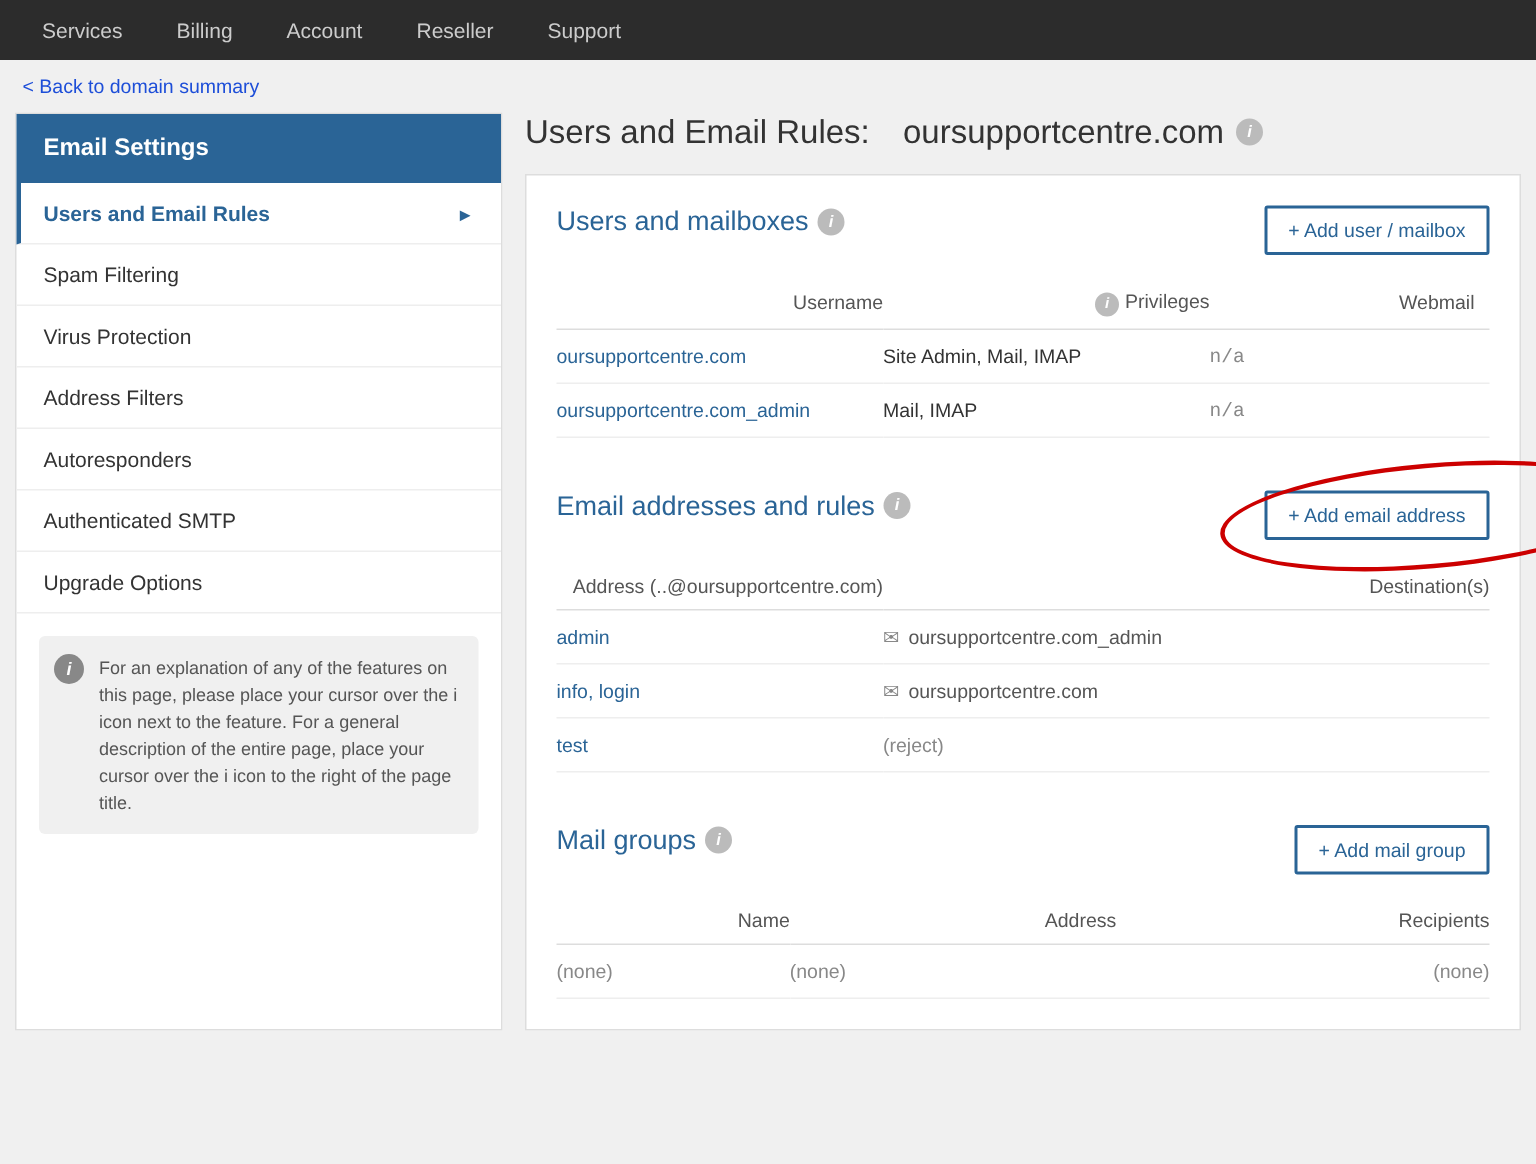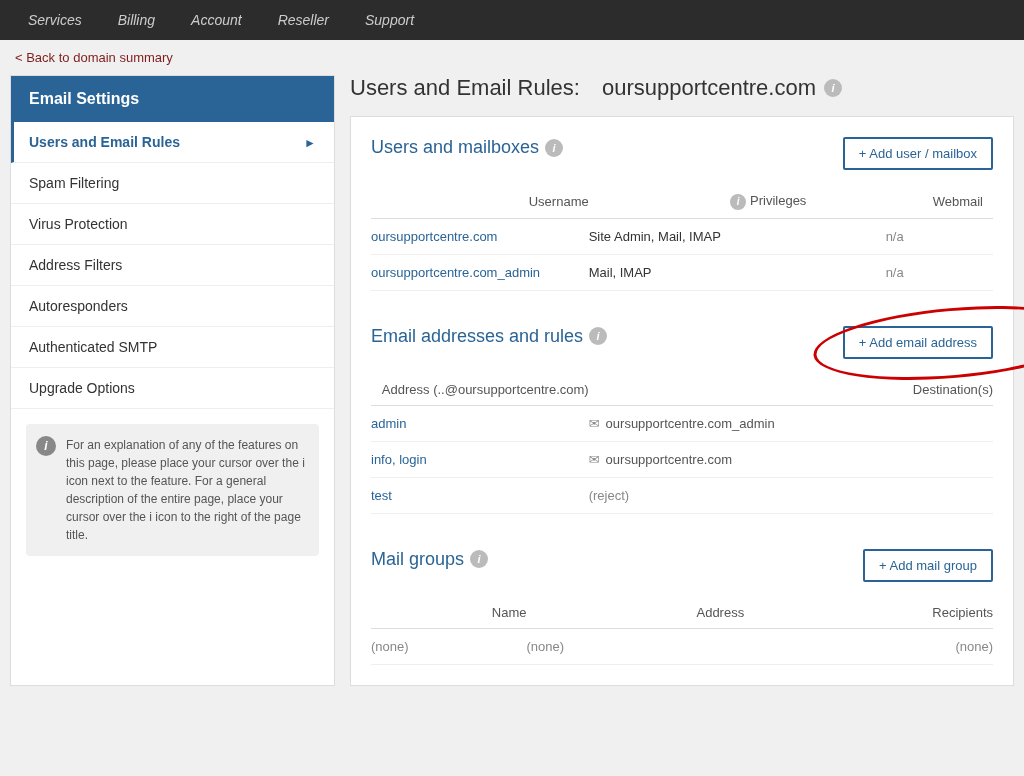--- a/index.html
+++ b/index.html
@@ -12,30 +12,29 @@
       align-items: center;
       height: 40px;
       padding: 0 10px;
     }
     .top-nav a {
       color: #ccc;
       text-decoration: none;
       padding: 0 18px;
       font-size: 14px;
       line-height: 40px;
-      font-style: italic;
     }
 
     
     .breadcrumb {
       padding: 10px 15px;
       font-size: 13px;
     }
     .breadcrumb a {
-      color: #7f1d1d;
+      color: #1d4ed8;
       text-decoration: none;
     }
 
     
     .main-layout {
       display: flex;
       margin: 0 10px 10px 10px;
       gap: 0;
     }
 
@@ -216,21 +215,21 @@
       top: -18px;
       left: -30px;
       width: 280px;
       height: 70px;
       border: 3px solid #cc0000;
       border-radius: 50%;
       pointer-events: none;
       transform: rotate(-5deg);
     }
 
-    .webmail-na { color: #888; text-align: center; display: block; }
+    .webmail-na { color: #888; text-align: left; display: block; font-family: Liberation Mono, monospace; }
 
     .th-priv-icon {
       display: inline-flex;
       align-items: center;
       justify-content: center;
       width: 16px;
       height: 16px;
       background: #bbb;
       border-radius: 50%;
       color: #fff;

